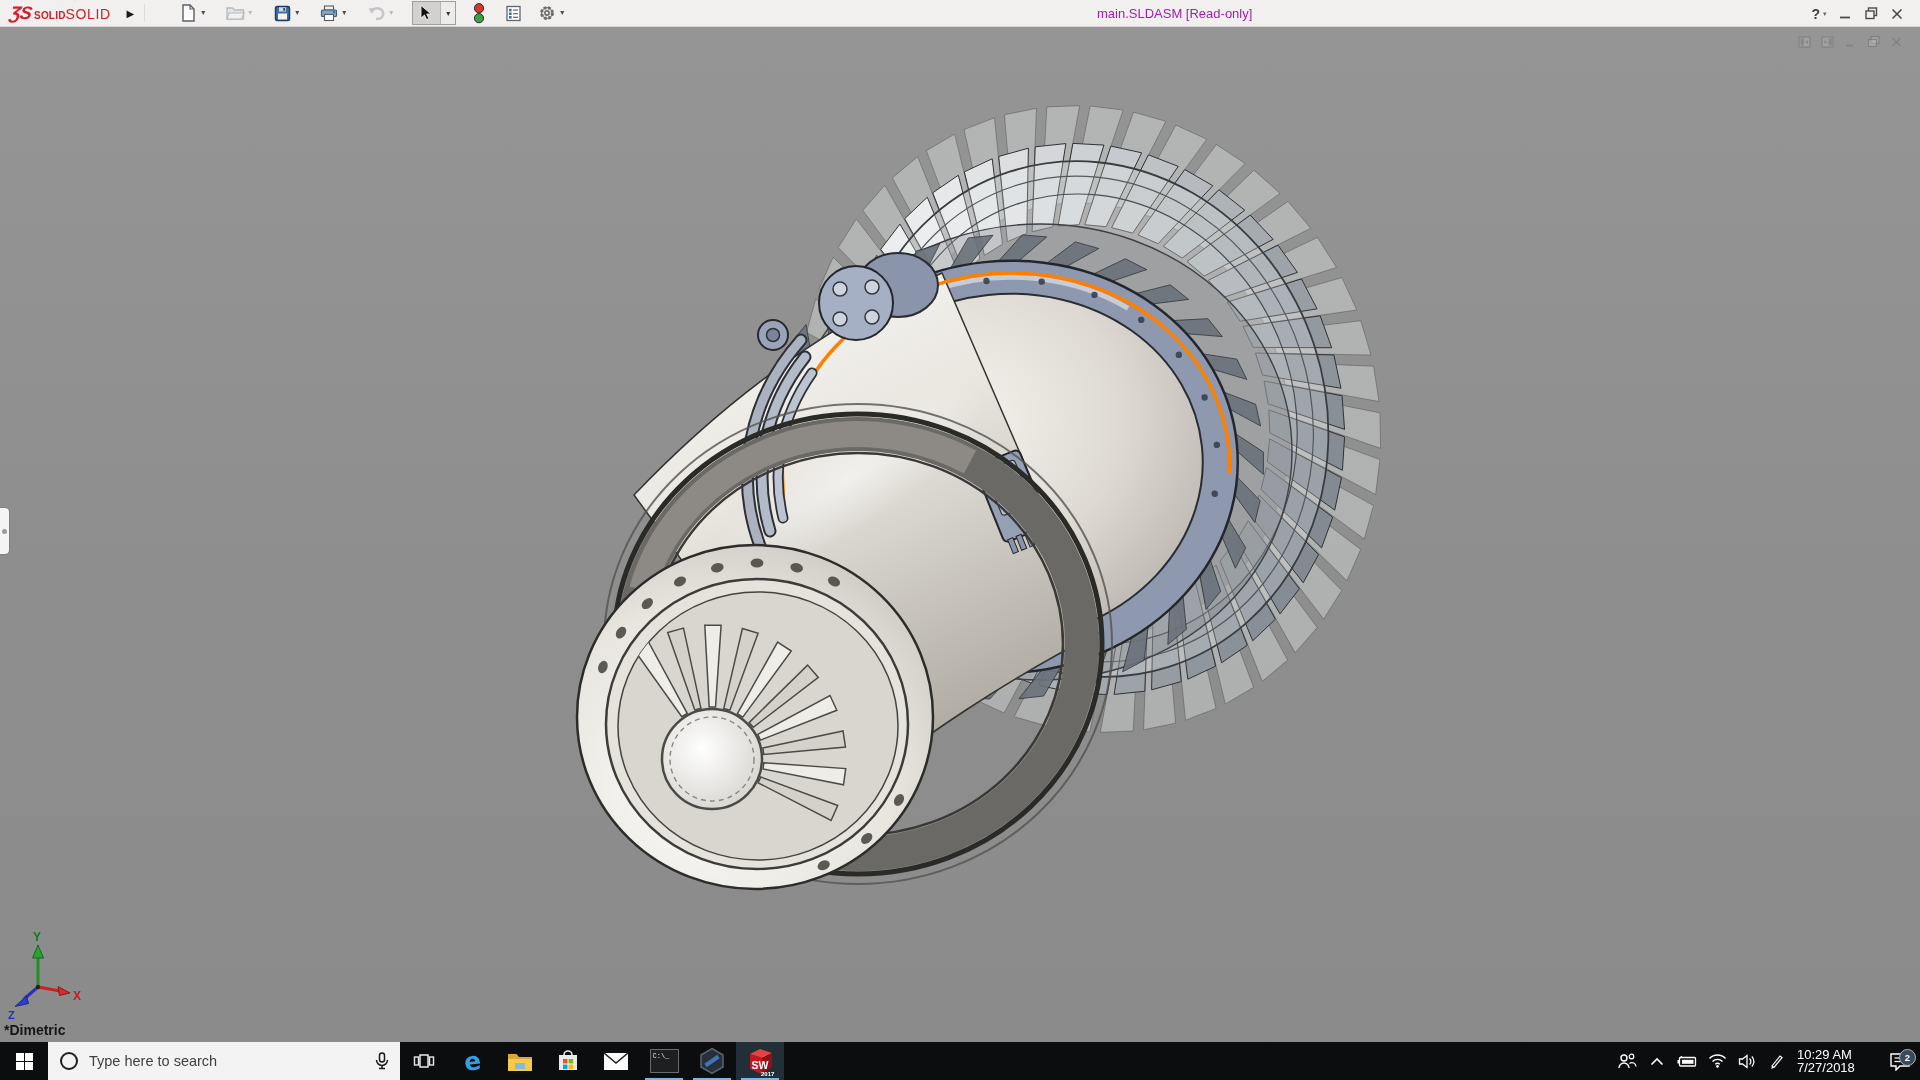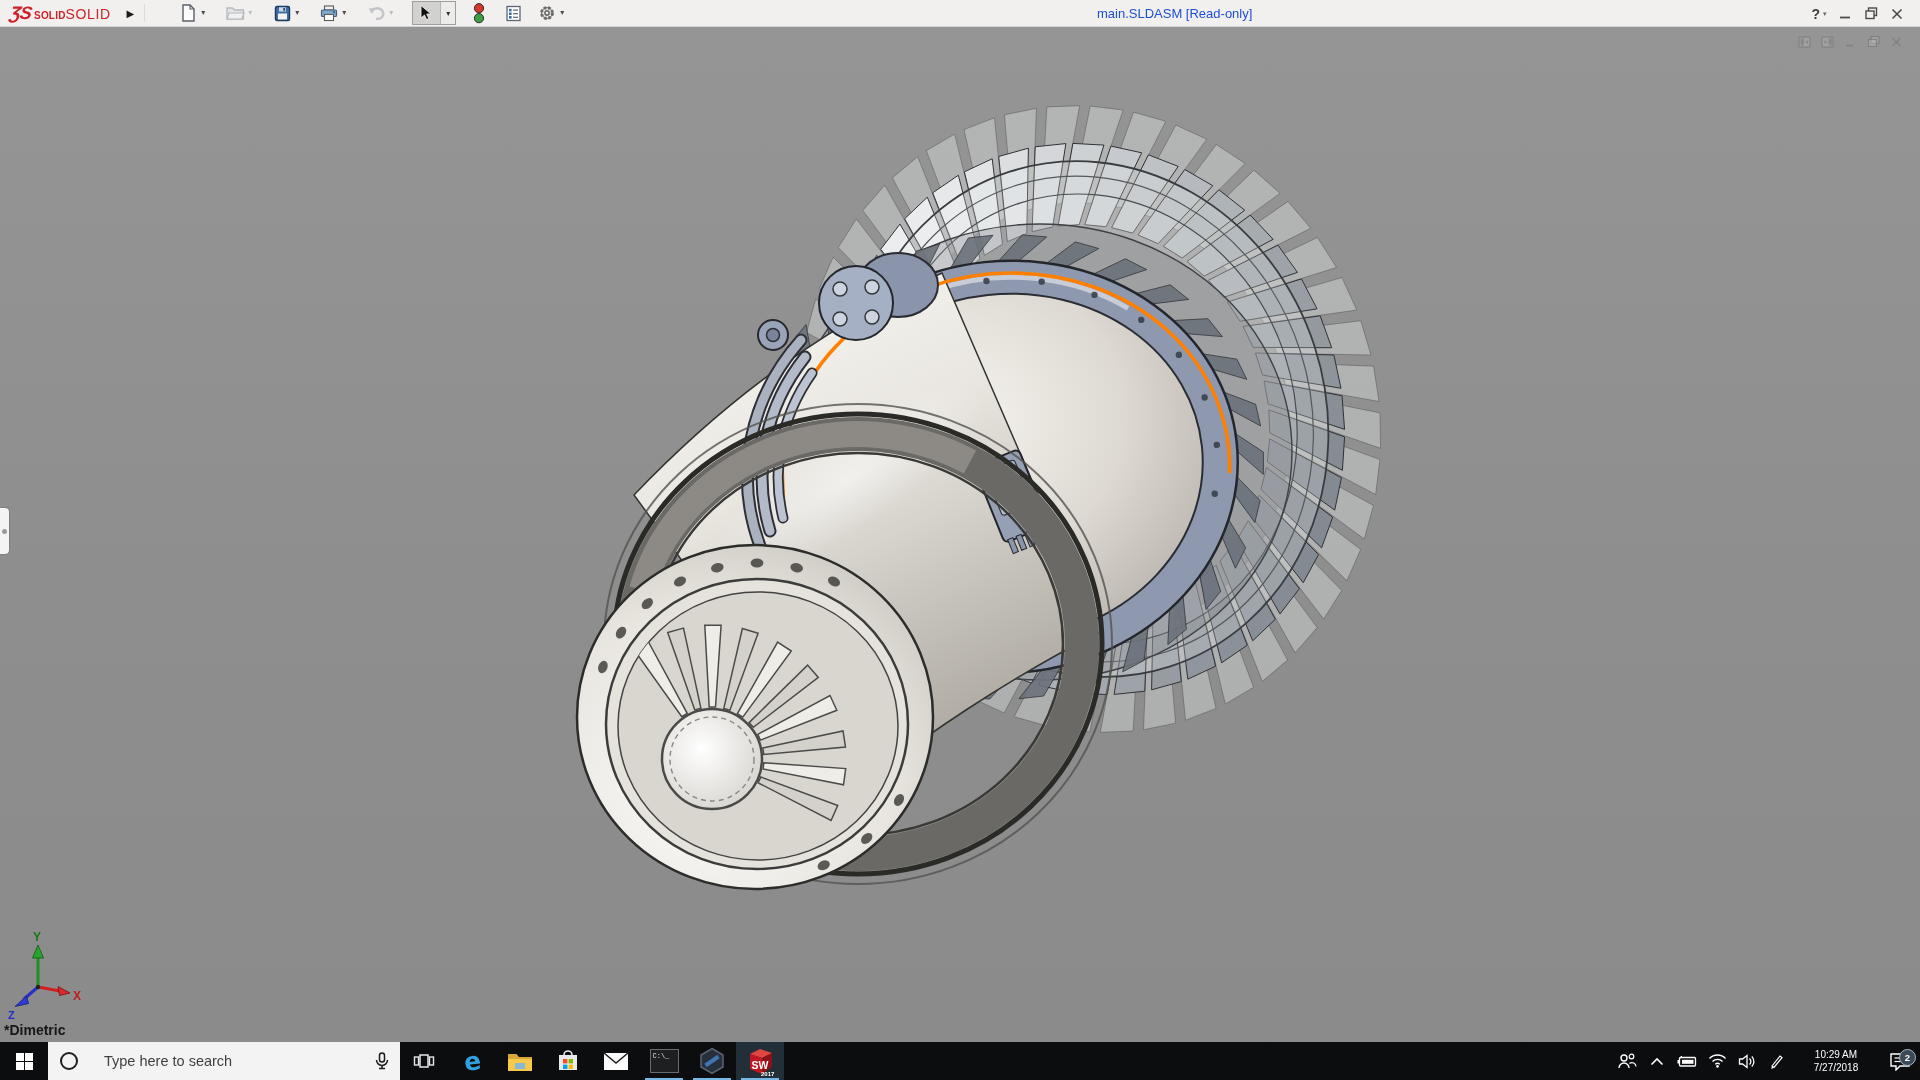--- a/index.html
+++ b/index.html
@@ -18,21 +18,21 @@
   .sep{width:1px;height:18px;background:#dcdbda;margin-left:10px}
   .tb{display:flex;align-items:center;margin-left:30px}
   .tbtn{width:26px;height:24px;display:flex;align-items:center;justify-content:center}
   .caret{width:13px;font-size:8px;color:#4c4c4c;text-align:left;line-height:24px}
   .caret.dis{color:#bcbdc0}
   .gap{width:8px}
   .selgrp{display:flex;border:1px solid #9e9e9e;height:22px;margin:0 2px}
   .selmain{width:27px;background:#d2d1d0;display:flex;align-items:center;justify-content:center}
   .selcaret{width:14px;background:#ececeb;border-left:1px solid #b5b5b5;display:flex;align-items:center;justify-content:center;
             font-size:8px;color:#333}
-  .apptitle{position:absolute;left:1097px;top:0;height:33px;line-height:27px;font-size:13px;color:#1d4ed8}
+  .apptitle{position:absolute;left:1097px;top:0;height:33px;line-height:27px;font-size:13px;color:#a21caf}
   .wctl{position:absolute;right:10px;top:0;height:27px;display:flex;align-items:center}
   .help{font-size:14px;color:#3d3d3d;font-weight:700}
   .wbtn{width:26px;height:27px;display:flex;align-items:center;justify-content:center}
 
   
   .viewport{position:absolute;top:27px;left:0;width:1920px;height:1015px;
             background:linear-gradient(#959595 0%,#8e8e8e 55%,#8b8b8b 100%);z-index:1}
   .scene{position:absolute;top:0;left:0}
   .docctl{position:absolute;top:8px;right:16px;display:flex;gap:9px;opacity:.8}
   .lefttab{position:absolute;left:0;top:481px;width:9px;height:46px;background:#f4f4f4;
@@ -41,34 +41,34 @@
   .lefttab .dot{width:5px;height:5px;border-radius:50%;background:#9b9b9b}
   .orient{position:absolute;left:4px;top:995px;font-size:14px;font-weight:700;color:#161616}
   .triad{position:absolute;left:0;top:880px}
 
   
   .taskbar{position:absolute;left:0;top:1042px;width:1920px;height:38px;background:#0c0d0e;
            display:flex;align-items:stretch;z-index:40}
   .start{width:48px;display:flex;align-items:center;justify-content:center}
   .search{width:352px;background:#f3f3f3;display:flex;align-items:center;padding:0 10px 0 12px;box-sizing:border-box}
   .ring{width:14px;height:14px;border:2.5px solid #1e1e1e;border-radius:50%;flex:none}
-  .search input{border:none;background:transparent;outline:none;flex:1;margin-left:24px;
+  .search input{border:none;background:transparent;outline:none;flex:1;margin-left:9px;
                 font-family:"Liberation Sans",sans-serif;font-size:14.5px;color:#3c3c3c}
   .search input::placeholder{color:#3f3f3f;opacity:1}
   .tapps{display:flex}
   .tapp{width:48px;position:relative;display:flex;align-items:center;justify-content:center}
   .tapp .ul{position:absolute;bottom:0;left:5px;right:5px;height:2.5px;background:#76b9e6}
   .tapp.active{background:rgba(120,170,210,.22)}
   .edgeglyph{font-size:25px;font-weight:700;color:#30a2e2;display:inline-block;transform:rotate(-6deg);
              font-family:"DejaVu Sans",sans-serif;line-height:1}
   .cmdface{width:29px;height:24px;background:#1e1f20;border:1px solid #6a6b6c;box-sizing:border-box;
            font-family:"Liberation Mono",monospace;font-size:7px;color:#e6e6e6;padding:2px 0 0 2px}
   .tray{margin-left:auto;display:flex;align-items:center}
   .tico{width:30px;height:38px;display:flex;align-items:center;justify-content:center}
-  .clock{width:78px;text-align:center;color:#fff;font-size:10px;line-height:13.5px;margin:0 5px;cursor:default}
+  .clock{width:78px;text-align:left;color:#fff;font-size:13px;line-height:13.5px;margin:0 5px;cursor:default}
   .notif{width:40px;position:relative;display:flex;align-items:center;justify-content:center}
   .badge{position:absolute;right:4px;bottom:5px;width:15px;height:15px;border-radius:50%;
          background:#3a4a58;border:1px solid #aab6c0;color:#fff;font-size:9.5px;font-weight:700;
          display:flex;align-items:center;justify-content:center}
 </style>
 </head>
 <body>
 
 <div class="titlebar">
   <div class="logo" id="logoBlock" style="color: rgb(206, 32, 41);">

